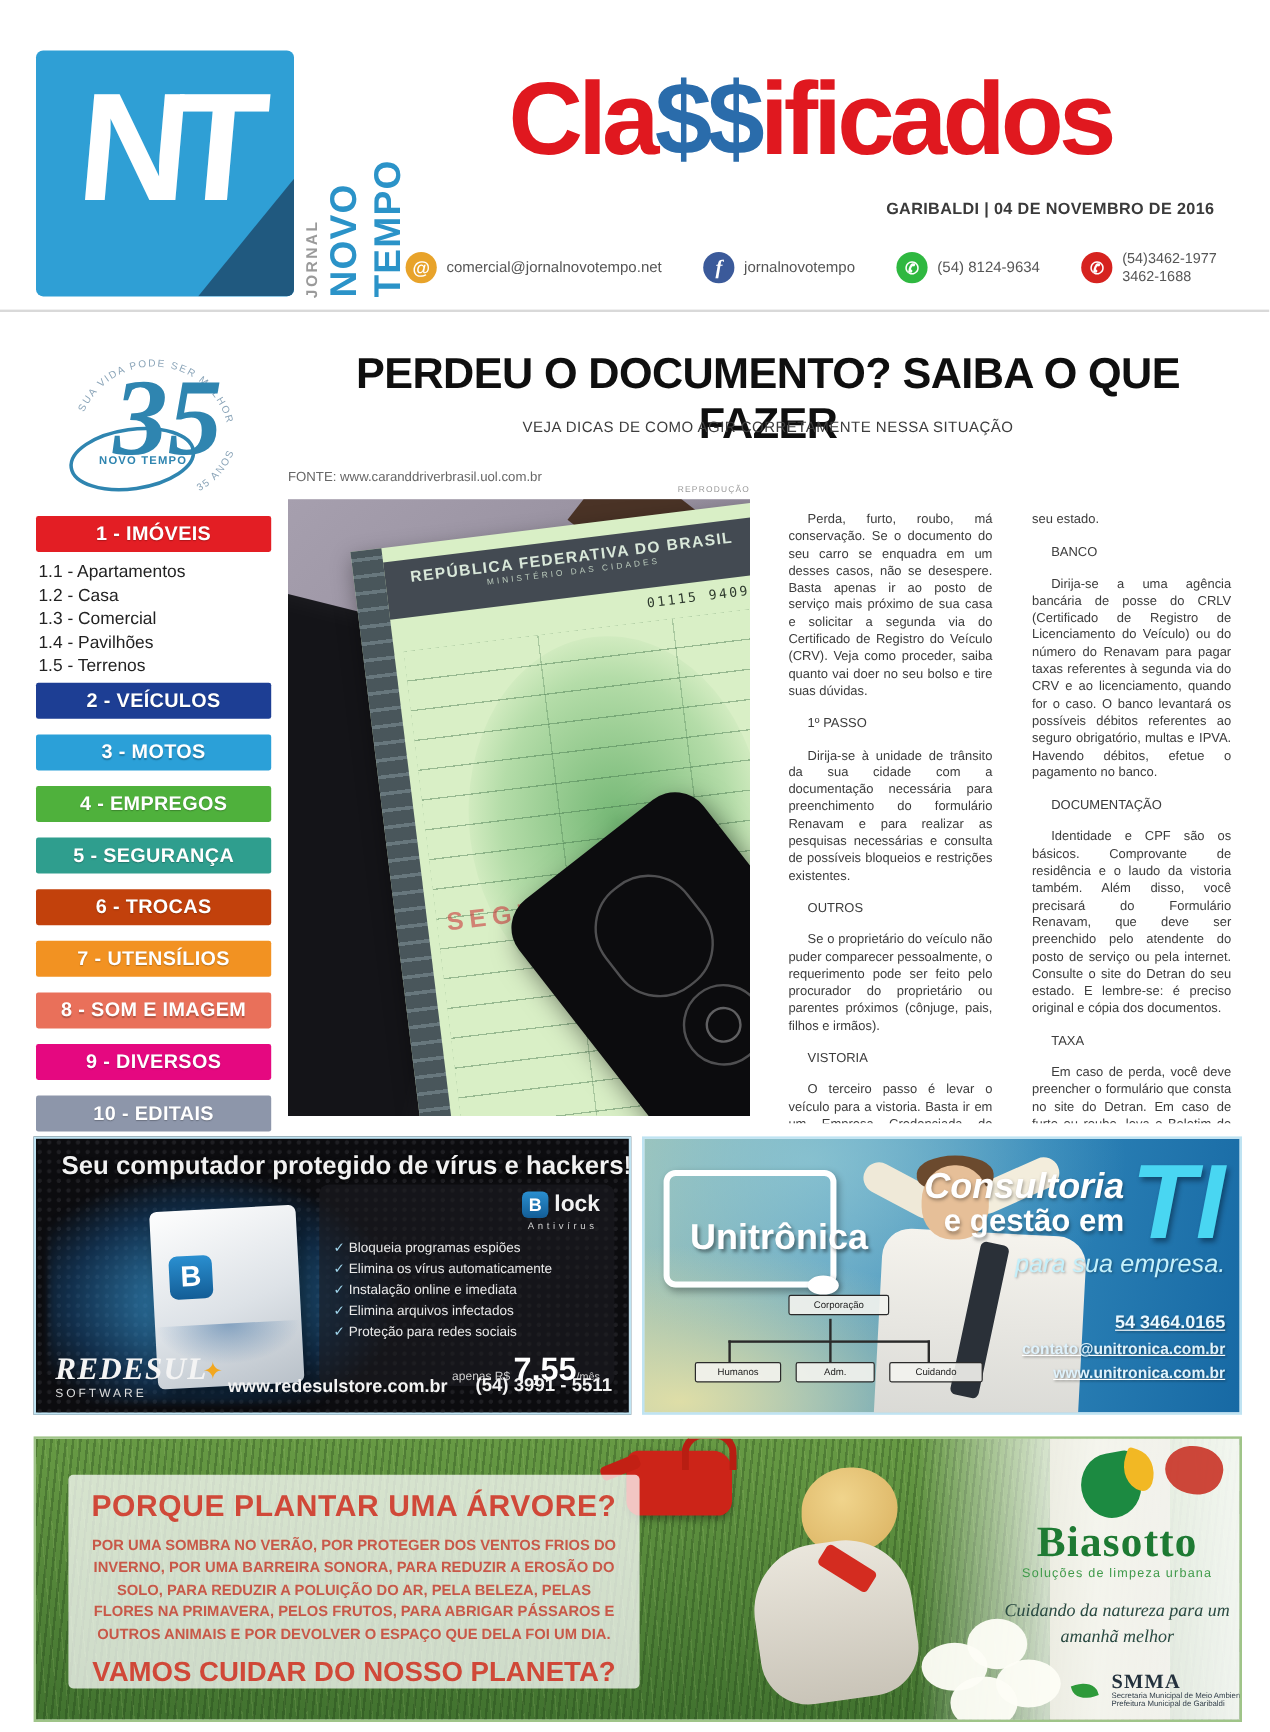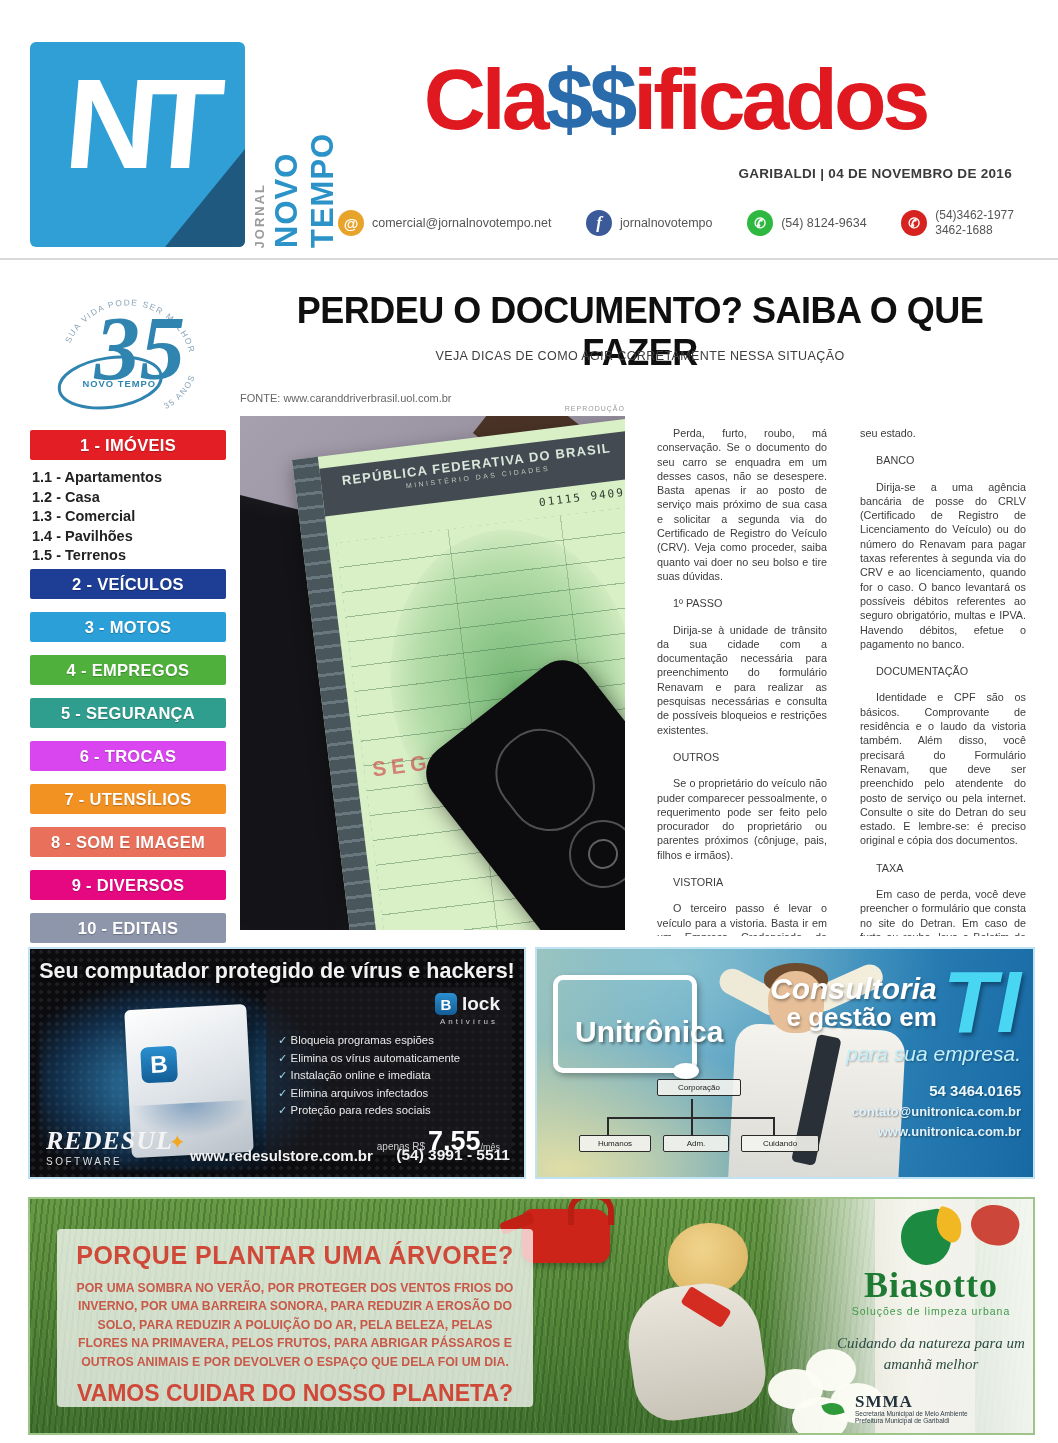--- a/index.html
+++ b/index.html
@@ -25,21 +25,21 @@
   .cicon.ph{background:#d6231f;font-size:14px;}
   .clabel{font-size:12.5px;color:#555;}
   .phone2{display:flex;flex-direction:column;line-height:1.25;font-size:12px;color:#555;}
   .header-rule{position:absolute;left:0;top:258px;width:1058px;height:2px;background:#d9d9d9;}
 
   
   .anniv{position:absolute;left:42px;top:268px;width:172px;height:158px;}
   .bar{height:30px;display:flex;align-items:center;justify-content:center;color:#fff;font-weight:bold;font-size:16.5px;border-radius:2px;text-shadow:0 1px 1px rgba(0,0,0,.25);letter-spacing:.3px;}
   .bar1{position:absolute;left:30px;top:430px;width:196px;}
   .subitems{position:absolute;left:32px;top:468px;width:194px;}
-  .subitems div{font-size:14.5px;font-weight:bold;color:#222;line-height:19.5px;}
+  .subitems div{font-size:14.5px;font-weight:normal;color:#222;line-height:19.5px;}
   .catlist{position:absolute;left:30px;top:569px;width:196px;display:flex;flex-direction:column;gap:13px;}
 
   
   .headline{position:absolute;left:240px;top:290px;width:800px;text-align:center;font-size:36px;font-weight:800;color:#0f0f0f;letter-spacing:-.5px;}
   .subhead{position:absolute;left:240px;top:349px;width:800px;text-align:center;font-size:12.5px;color:#3d3d3d;letter-spacing:.4px;}
   .source{position:absolute;left:240px;top:392px;font-size:11px;color:#666;}
   .credit{position:absolute;left:240px;top:405px;width:385px;text-align:right;font-size:7px;color:#999;letter-spacing:1px;}
   .photo{position:absolute;left:240px;top:416px;width:385px;height:514px;background:linear-gradient(135deg,#a69fae 0%,#948d9c 45%,#8a8492 100%);overflow:hidden;}
   .wallet{position:absolute;left:-95px;top:95px;width:265px;height:430px;background:#141418;transform:rotate(14deg);border-radius:10px;box-shadow:inset -14px 0 26px rgba(255,255,255,.06);}
   .wallet-corner{position:absolute;left:245px;top:-18px;width:95px;height:72px;background:#4a3326;transform:rotate(38deg);}
@@ -62,21 +62,21 @@
   .colB{left:848px;width:190px;}
   .coltext p{margin:12px;text-align:justify;font-size:10.8px;line-height:14.3px;color:#3c3c3c;}
   .coltext p.p{text-indent:16px;}
   .coltext p.h{margin-top:13px;text-indent:16px;}
   .coltext p.noind{text-indent:0;}
 
   
   .ad-redesul{position:absolute;left:28px;top:947px;width:498px;height:232px;background:#0c0c0f;border:2px solid #bfe3f2;box-sizing:border-box;overflow:hidden;}
   .ad-redesul::before{content:"";position:absolute;inset:0;background-image:radial-gradient(circle at 3px 3px,#1e1e22 1.6px,transparent 2px);background-size:8px 8px;}
   .rs-flame{position:absolute;left:10px;top:30px;width:290px;height:190px;background:radial-gradient(ellipse at 45% 55%,rgba(62,165,225,.85),rgba(25,90,150,.45) 50%,transparent 72%);filter:blur(3px);}
-  .rs-head{position:absolute;left:0;top:10px;width:100%;text-align:center;font-size:21.5px;font-weight:bold;color:#f1f1f1;text-shadow:0 2px 4px #000;}
+  .rs-head{position:absolute;left:0;top:10px;width:100%;text-align:center;font-size:21.5px;font-weight:bold;color:#f1f1f1;text-shadow:0 2px 4px #000;padding-left:12px;}
   .rs-box{position:absolute;left:98px;top:58px;width:122px;height:148px;background:linear-gradient(160deg,#fefefe,#dde2e7 55%,#b9c1c9);border-radius:6px;transform:rotate(-3deg);box-shadow:6px 8px 16px rgba(0,0,0,.5);}
   .rs-box-b{position:absolute;left:14px;top:38px;width:36px;height:36px;background:linear-gradient(#2a8fd0,#135d96);border-radius:7px;color:#fff;font-weight:bold;font-size:24px;display:flex;align-items:center;justify-content:center;}
   .rs-box-sw{position:absolute;left:0;bottom:18px;width:100%;height:34px;background:radial-gradient(ellipse at 50% 0,rgba(30,90,150,.45),transparent 70%);}
   .rs-panel{position:absolute;left:236px;top:38px;width:246px;height:168px;background:rgba(28,28,33,.6);border-radius:8px;padding:6px 12px;box-sizing:border-box;}
   .blk-row{display:flex;align-items:center;justify-content:flex-end;gap:5px;}
   .blk-b{width:22px;height:22px;background:linear-gradient(#2a8fd0,#135d96);border-radius:5px;color:#fff;font-weight:bold;font-size:15px;display:flex;align-items:center;justify-content:center;}
   .blk-name{font-size:19px;font-weight:bold;color:#f2f2f2;}
   .blk-sub{text-align:right;font-size:8px;letter-spacing:3px;color:#cfcfcf;margin:2px 2px 6px 0;}
   .rs-feats{list-style:none;margin:4px 0 0;padding:0;}
   .rs-feats li{font-size:11.3px;color:#e9e9e9;line-height:17.5px;}
@@ -112,21 +112,21 @@
   .org .c1{left:84px;top:56px;width:52px;}
   .org .c2{left:162px;top:56px;width:64px;}
   .org .vline{position:absolute;background:#2a2a2a;}
   .uni-right{position:absolute;right:12px;top:16px;width:262px;text-align:right;color:#fff;}
   .uni-row{display:flex;justify-content:flex-end;align-items:center;gap:6px;}
   .uni-lines{display:flex;flex-direction:column;align-items:flex-end;line-height:1.04;}
   .uni-l1{font-size:30px;font-weight:bold;font-style:italic;text-shadow:1px 2px 3px rgba(0,0,0,.35);}
   .uni-l2{font-size:26px;font-weight:bold;text-shadow:1px 2px 3px rgba(0,0,0,.35);}
   .uni-ti{font-size:88px;line-height:.85;font-weight:bold;font-style:italic;color:#49d6f2;text-shadow:2px 3px 4px rgba(0,20,40,.45);}
   .uni-l3{font-size:21px;font-style:italic;color:#c4f0fb;margin-top:2px;text-shadow:1px 1px 2px rgba(0,0,0,.3);}
-  .uni-contact{margin-top:14px;line-height:1.5;}
+  .uni-contact{margin-top:26px;line-height:1.5;text-decoration:underline;}
   .uni-phone{font-size:15px;font-weight:bold;color:#eaf8ff;text-shadow:1px 1px 2px rgba(0,0,0,.4);}
   .uni-mail,.uni-site{font-size:13px;font-weight:bold;color:#dff2fc;text-shadow:1px 1px 2px rgba(0,0,0,.4);}
 
   
   .ad-eco{position:absolute;left:28px;top:1197px;width:1007px;height:238px;border:2px solid #9fc488;box-sizing:border-box;overflow:hidden;background:linear-gradient(#679a44,#41722f);}
   .ad-eco .grass{position:absolute;inset:0;background:repeating-linear-gradient(96deg,rgba(25,55,18,.28) 0 2px,transparent 2px 6px),repeating-linear-gradient(85deg,rgba(190,220,140,.12) 0 1px,transparent 1px 9px);}
   .post{position:absolute;left:845px;top:0;width:100px;height:238px;background:linear-gradient(90deg,#cfc7a8,#e4dec4 40%,#b8ae8e);opacity:.85;}
   .whitefade{position:absolute;right:0;top:0;width:270px;height:238px;background:linear-gradient(90deg,transparent,rgba(255,255,255,.72) 40%,rgba(255,255,255,.92));}
   .flower{position:absolute;left:738px;bottom:-26px;width:120px;height:120px;z-index:4;}
   .petal{position:absolute;background:#fdfdf6;border-radius:50%;opacity:.96;}
@@ -141,21 +141,21 @@
   .eco-q1{font-size:25px;font-weight:bold;color:#d04838;letter-spacing:.5px;text-align:center;}
   .eco-body{margin-top:9px;font-size:12.3px;font-weight:bold;line-height:1.5;color:#c85848;}
   .eco-q2{margin-top:9px;font-size:23px;font-weight:bold;color:#d04838;}
   .bias{position:absolute;left:793px;top:10px;width:216px;text-align:center;z-index:6;}
   .bias-logo{position:relative;width:60px;height:58px;margin:0 auto;}
   .bias-g{position:absolute;left:0;top:2px;width:50px;height:54px;background:#1c8a41;border-radius:50% 22% 50% 50%;transform:rotate(-10deg);}
   .bias-y{position:absolute;right:-2px;top:0;width:28px;height:32px;background:#f2b824;border-radius:12% 80% 30% 80%;transform:rotate(18deg);}
   .bias-name{font-family:"Liberation Serif",serif;font-size:36px;font-weight:bold;color:#1e7a33;letter-spacing:1px;line-height:1;}
   .bias-sub{font-size:10.5px;color:#3f9a4a;letter-spacing:1px;margin-top:2px;}
   .bias-quote{margin-top:16px;font-family:"Liberation Serif",serif;font-style:italic;font-size:15px;color:#2a4a42;line-height:1.4;}
-  .bias-bottom{margin-top:18px;display:flex;align-items:center;justify-content:flex-start;gap:12px;}
+  .bias-bottom{margin-top:18px;display:flex;align-items:center;justify-content:flex-end;gap:12px;}
   .leaf-ico{width:20px;height:14px;background:#2e9a3a;border-radius:0 80% 0 80%;transform:rotate(-18deg);}
   .smma{line-height:1.05;text-align:left;}
   .smma-name{font-family:"Liberation Serif",serif;font-weight:bold;font-size:17px;color:#24323e;letter-spacing:1px;}
   .smma-sub{font-size:6.5px;color:#2f3c48;}
 </style>
 </head>
 <body>
 
 <div class="page">
 
@@ -217,21 +217,21 @@
     <div>1.2 - Casa</div>
     <div>1.3 - Comercial</div>
     <div>1.4 - Pavilhões</div>
     <div>1.5 - Terrenos</div>
   </div>
   <div class="catlist">
     <div class="bar" style="background-color: rgb(29, 62, 148);">2 - VEÍCULOS</div>
     <div class="bar" style="background-color: rgb(43, 160, 216);">3 - MOTOS</div>
     <div class="bar" style="background-color: rgb(79, 177, 60);">4 - EMPREGOS</div>
     <div class="bar" style="background-color: rgb(47, 158, 142);">5 - SEGURANÇA</div>
-    <div class="bar" style="background-color: #d946ef;">6 - TROCAS</div>
+    <div class="bar" style="background-color: #c2410c;">6 - TROCAS</div>
     <div class="bar" style="background-color: rgb(242, 146, 34);">7 - UTENSÍLIOS</div>
     <div class="bar" style="background-color: rgb(233, 112, 90);">8 - SOM E IMAGEM</div>
     <div class="bar" style="background-color: rgb(229, 8, 128);">9 - DIVERSOS</div>
     <div class="bar" style="background-color: rgb(141, 150, 170);">10 - EDITAIS</div>
   </div>
 
   <div class="headline">PERDEU O DOCUMENTO? SAIBA O QUE FAZER</div>
   <div class="subhead">VEJA DICAS DE COMO AGIR CORRETAMENTE NESSA SITUAÇÃO</div>
   <div class="source">FONTE: www.caranddriverbrasil.uol.com.br</div>
   <div class="credit">REPRODUÇÃO</div>

